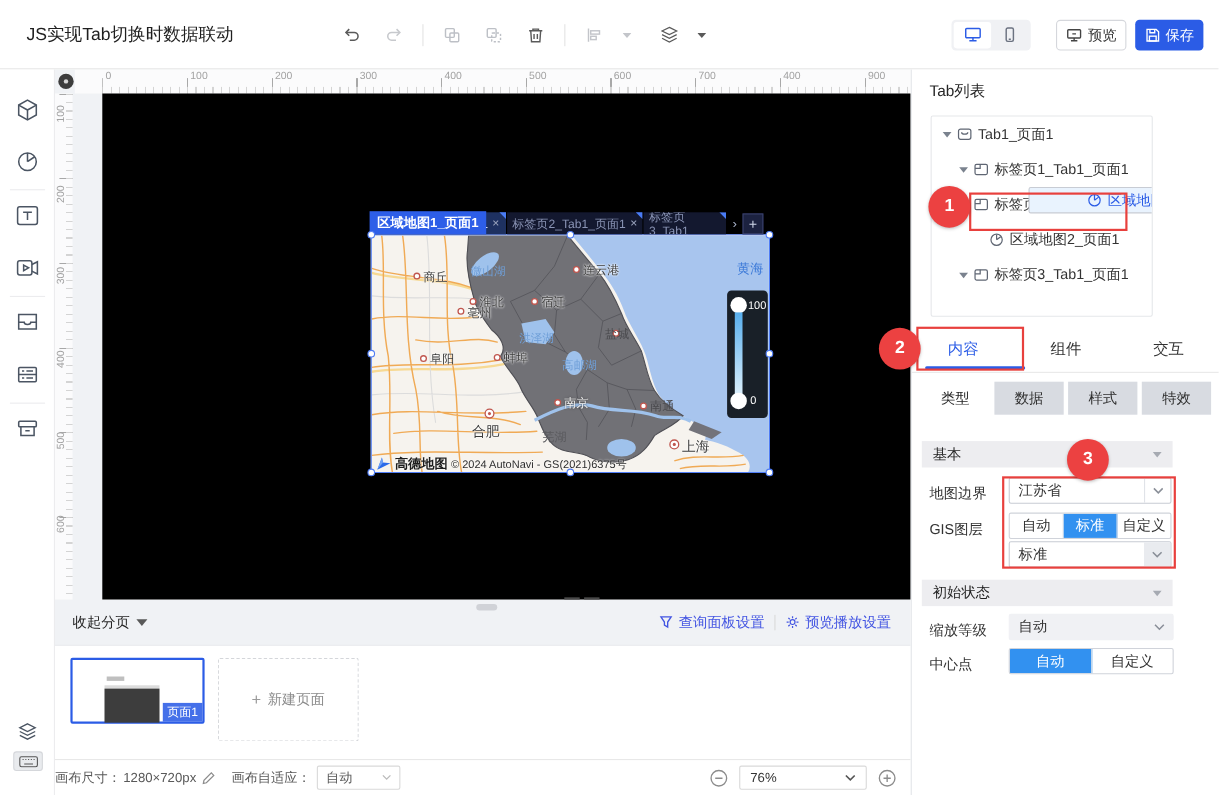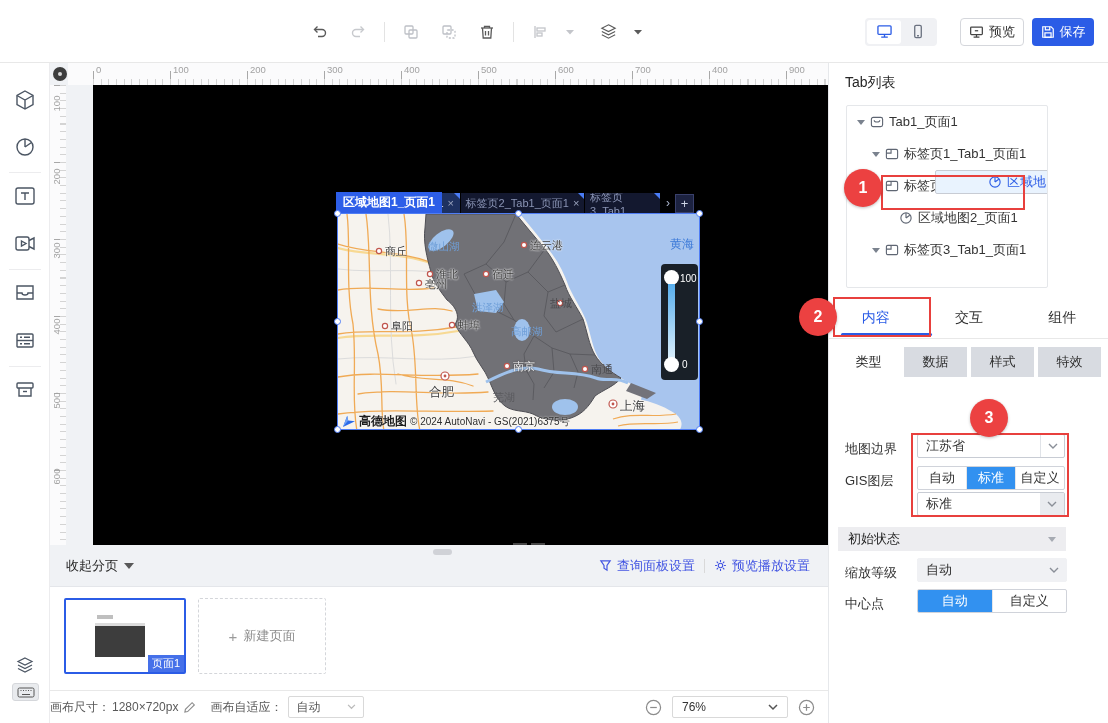--- a/index.html
+++ b/index.html
@@ -69,21 +69,21 @@
   .handle { position:absolute; width:7px; height:7px; border-radius:50%; background:#fff; border:1px solid #4f7df5; z-index:9; }
 
   
   .pagebar { position:absolute; left:0; top:482px; width:778px; height:41px; display:flex; align-items:center; }
   .collapse-pages { margin-left:16px; display:flex; align-items:center; gap:6px; font-size:13px; color:#262626; cursor:pointer; }
   .caret-dn { width:0; height:0; border-left:5px solid transparent; border-right:5px solid transparent; border-top:6px solid #595959; }
   .pb-links { position:absolute; right:18px; display:flex; align-items:center; gap:9px; font-size:13px; color:#4355e2; }
   .pb-link { display:flex; align-items:center; gap:5px; cursor:pointer; }
   .pb-div { width:1px; height:14px; background:#d9d9d9; }
   .pages-panel { position:absolute; left:0; top:523px; width:778px; height:104px; background:#fff; border-top:1px solid #e4e6ea; }
-  .thumb { position:absolute; left:14px; top:11px; width:122px; height:76px; background:#fff; border:2px solid #2b5ce6; border-radius:2px; cursor:pointer; }
+  .thumb { position:absolute; left:14px; top:11px; width:122px; height:60px; background:#fff; border:2px solid #2b5ce6; border-radius:2px; cursor:pointer; }
   .thumb .bar1 { position:absolute; left:31px; top:15px; width:16px; height:4px; background:#bfbfbf; }
   .thumb .bar2 { position:absolute; left:29px; top:23px; width:50px; height:3px; background:#dcdcdc; }
   .thumb .mini { position:absolute; left:29px; top:26px; width:50px; height:31px; background:#3d3d3d; }
   .thumb .pbadge { position:absolute; right:0; bottom:0; width:36px; height:17px; background:rgba(43,92,230,.88); color:#fff; font-size:11px; display:flex; align-items:center; justify-content:center; }
   .new-page { position:absolute; left:148px; top:11px; width:128px; height:76px; border:1px dashed #d4d6da; border-radius:2px; display:flex; align-items:center; justify-content:center; gap:6px; color:#8c8c8c; font-size:13px; cursor:pointer; }
   .new-page .plus { font-size:15px; color:#9a9a9a; }
 
   
   .statusbar { position:absolute; left:0; top:627px; width:778px; height:33px; background:#fff; border-top:1px solid #e8e8e8; display:flex; align-items:center; font-size:12px; color:#595959; }
   .statusbar .lbl { }
@@ -127,20 +127,21 @@
   
   .ann-box { position:absolute; border:2px solid #e8403d; z-index:40; pointer-events:none; }
   .ann-num { position:absolute; width:38px; height:38px; border-radius:50%; background:#ec4141; color:#fff; font-size:16px; font-weight:bold; display:flex; align-items:center; justify-content:center; z-index:41; box-shadow:0 1px 3px rgba(0,0,0,.25); }
 </style>
 </head>
 <body>
 
 <div id="app">
 
   <div class="topbar">
+    <span class="win-title">JS实现Tab切换时数据联动</span>
 
     <div class="tb-icons">
       <span class="tb-btn">
         <svg width="18" height="18" viewBox="0 0 18 18" fill="none" stroke="#5a5a5a" stroke-width="1.4">
             <path d="M4 6.5h7a3.5 3.5 0 0 1 0 7H7"></path>
             <path d="M6.5 3.5 3.5 6.5l3 3"></path>
           </svg>
       </span>
       <span class="tb-btn">
         <svg width="18" height="18" viewBox="0 0 18 18" fill="none" stroke="#c7c9cd" stroke-width="1.4">
@@ -579,32 +580,36 @@
               <rect x="1.5" y="2.5" width="12" height="10" rx="1.5"></rect>
               <path d="M1.5 6.5h5V2.5"></path>
             </svg>
         </span>
         <span>标签页3_Tab1_页面1</span>
       </div>
     </div>
 
     <div class="rp-tabs">
       <span class="rp-tab on">内容</span>
+      <span class="rp-tab">组件</span>
       <span class="rp-tab">交互</span>
-      <span class="rp-tab">组件</span>
     </div>
     <span class="rp-underline"></span>
 
     <div class="type-tabs">
       <span class="type-tab on">类型</span>
       <span class="type-tab">数据</span>
       <span class="type-tab">样式</span>
       <span class="type-tab">特效</span>
     </div>
 
+    <div class="sect-hdr" style="top:338px">
+      <span>基本</span>
+      <span class="sect-caret"></span>
+    </div>
 
     <span class="fld-lbl" style="top:377px">地图边界</span>
     <div class="sel" style="top:371px;width:148px">
       <span class="sel-txt">江苏省</span>
       <span class="sel-arr arr-sep">
         <svg width="10" height="7" viewBox="0 0 10 7" fill="none" stroke="#8a8f98" stroke-width="1.4">
             <path d="M1 1l4 4 4-4"></path>
           </svg>
       </span>
     </div>

